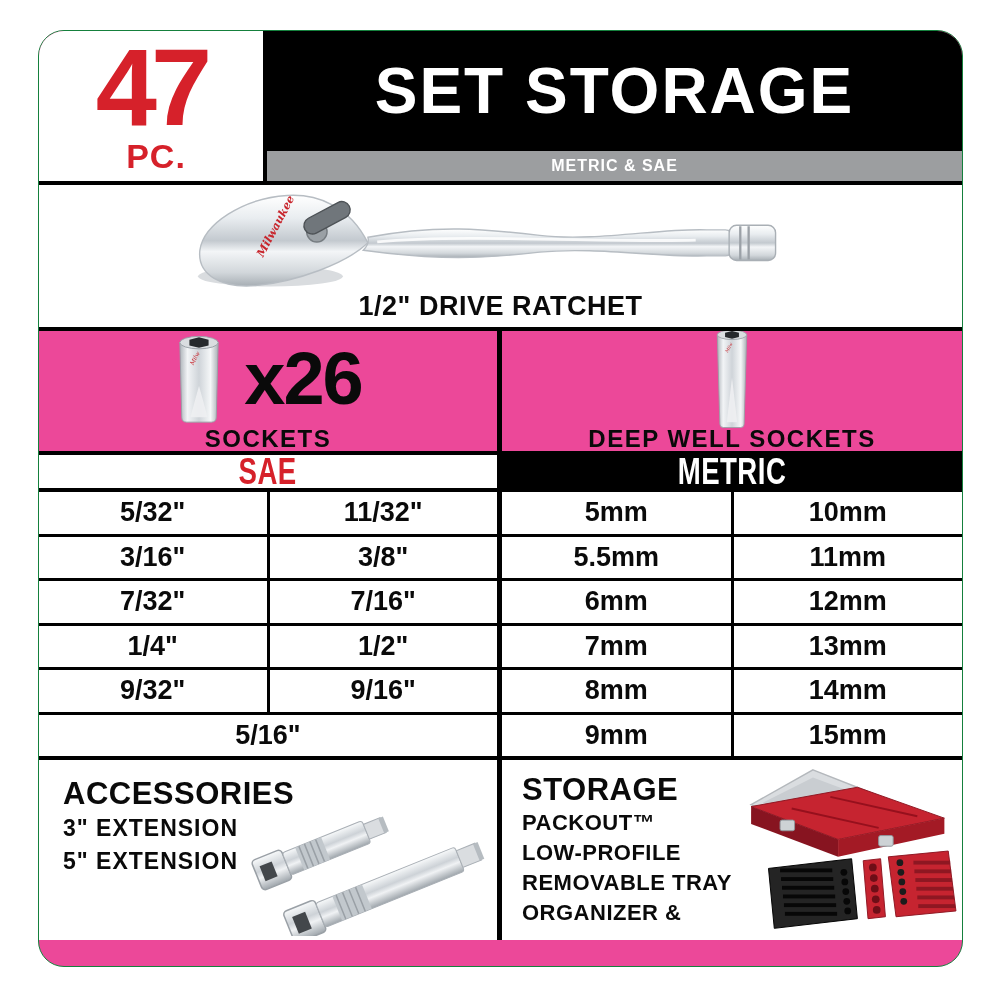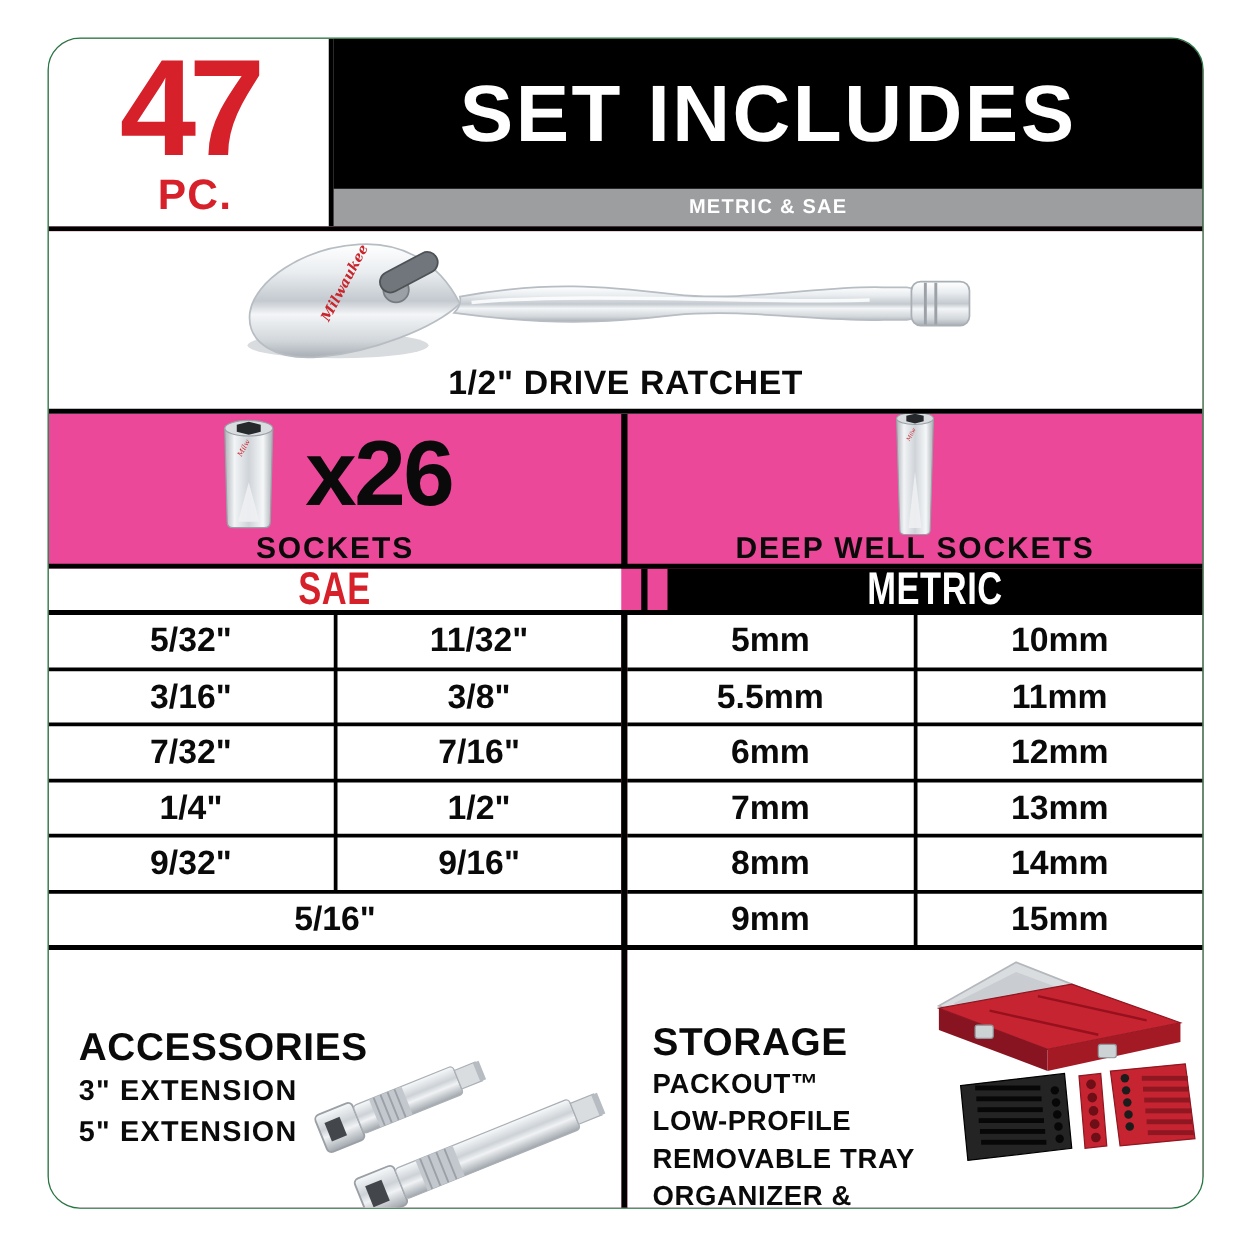--- a/index.html
+++ b/index.html
@@ -31,57 +31,57 @@
   .vdiv{background:#000;}
 
   
   .counts{height:124px;border-bottom:4px solid #000;}
   .count-cell{display:flex;flex-direction:column;align-items:center;justify-content:flex-start;padding-top:2px;}
   .count-top{display:flex;align-items:center;gap:20px;height:92px;}
   .big-count{font-size:74px;font-weight:900;letter-spacing:-2px;color:#0a0a0a;line-height:1;}
   .count-caption{font-size:24px;font-weight:900;letter-spacing:1.5px;color:#0a0a0a;}
 
   
-  .thead{height:37px;border-bottom:4px solid #000;gap:16px;}
+  .thead{height:37px;border-bottom:4px solid #000;}
   .sae-h,.metric-h{display:flex;align-items:center;justify-content:center;overflow:hidden;}
   .sae-h{background:#fff;}
   .metric-h{background:#000;}
   .cond{display:inline-block;transform:scale(.92,1.22);font-size:30px;font-weight:900;letter-spacing:.5px;}
   .sae-h .cond{color:#D6212A;}
   .metric-h .cond{color:#fff;}
 
   
   .tables{height:268px;border-bottom:4px solid #000;}
   .half{display:grid;grid-template-columns:1fr 1fr;grid-auto-rows:1fr;gap:3px;background:#000;}
   .cell{background:#fff;display:flex;align-items:center;justify-content:center;
     font-size:27px;font-weight:900;color:#0a0a0a;}
   .span2{grid-column:1 / -1;}
 
   
   .bottom{height:180px;}
   .acc-cell{position:relative;padding:16px 0 0 24px;background:#fff;}
-  .panel-title{font-size:31px;font-weight:900;letter-spacing:.5px;color:#0a0a0a;margin-top:44px;}
+  .panel-title{font-size:31px;font-weight:900;letter-spacing:.5px;color:#0a0a0a;}
   .acc-item{font-size:23px;font-weight:900;letter-spacing:1px;line-height:33px;color:#0a0a0a;}
   .ext-svg{position:absolute;right:6px;bottom:4px;width:250px;height:132px;}
   .sto-cell{position:relative;padding:12px 0 0 20px;background:#fff;}
   .sto-line{font-size:22px;font-weight:900;letter-spacing:.5px;line-height:30px;color:#0a0a0a;}
   .sto-svg{position:absolute;right:2px;top:6px;width:240px;height:172px;}
 </style>
 </head>
 <body>
 
 <div class="sheet">
 
   <div class="header">
     <div class="count-box">
       <div class="count-num">47</div>
       <div class="count-unit">PC.</div>
     </div>
     <div class="title-box">
-      <div class="title-main">SET INCLUDES</div>
+      <div class="title-main">SET STORAGE</div>
       <div class="title-strip">METRIC &amp; SAE</div>
     </div>
   </div>
 
   <div class="ratchet-sec">
     <svg class="ratchet-svg" viewBox="0 0 660 112">
       <defs>
         <linearGradient id="chromeV" x1="0" y1="0" x2="0" y2="1">
           <stop offset="0" stop-color="#ffffff"></stop>
             <stop offset=".25" stop-color="#e9edf0"></stop>

